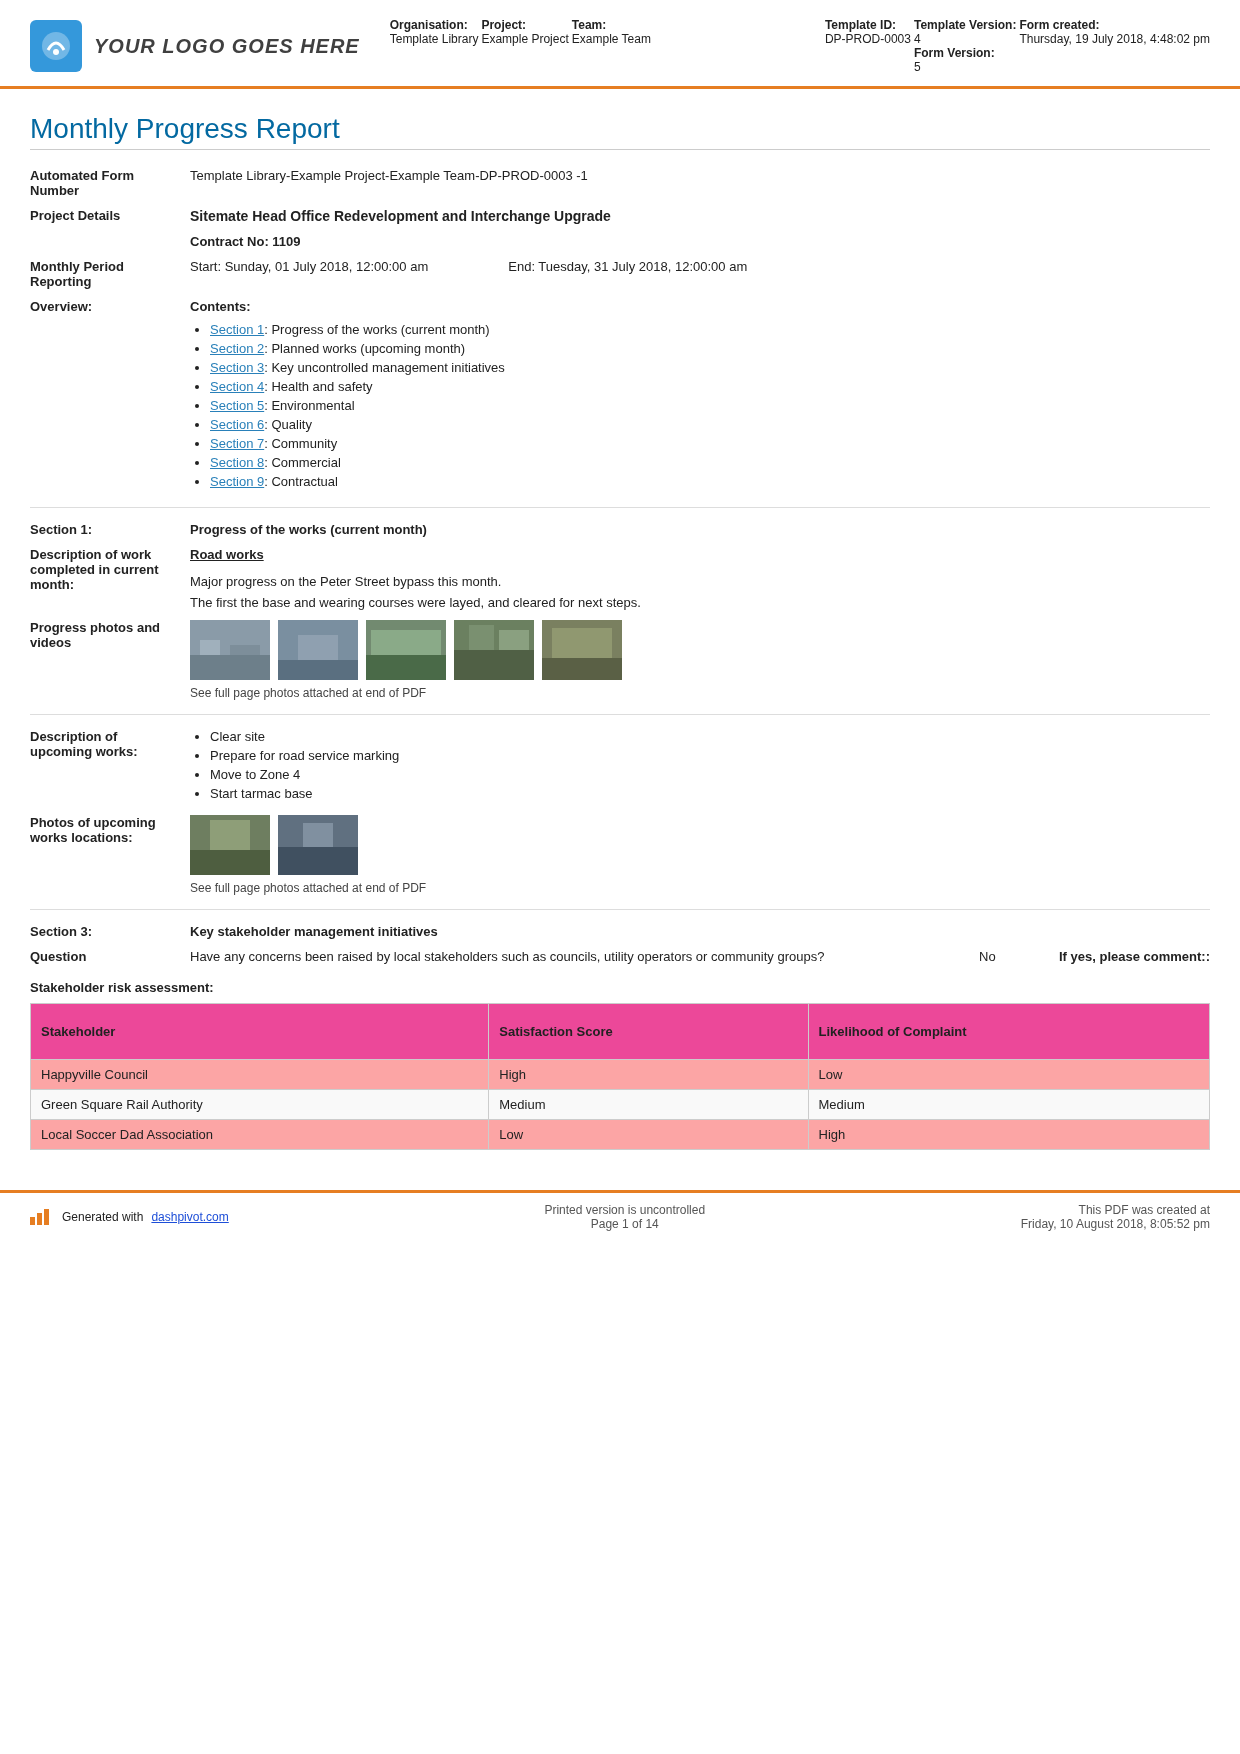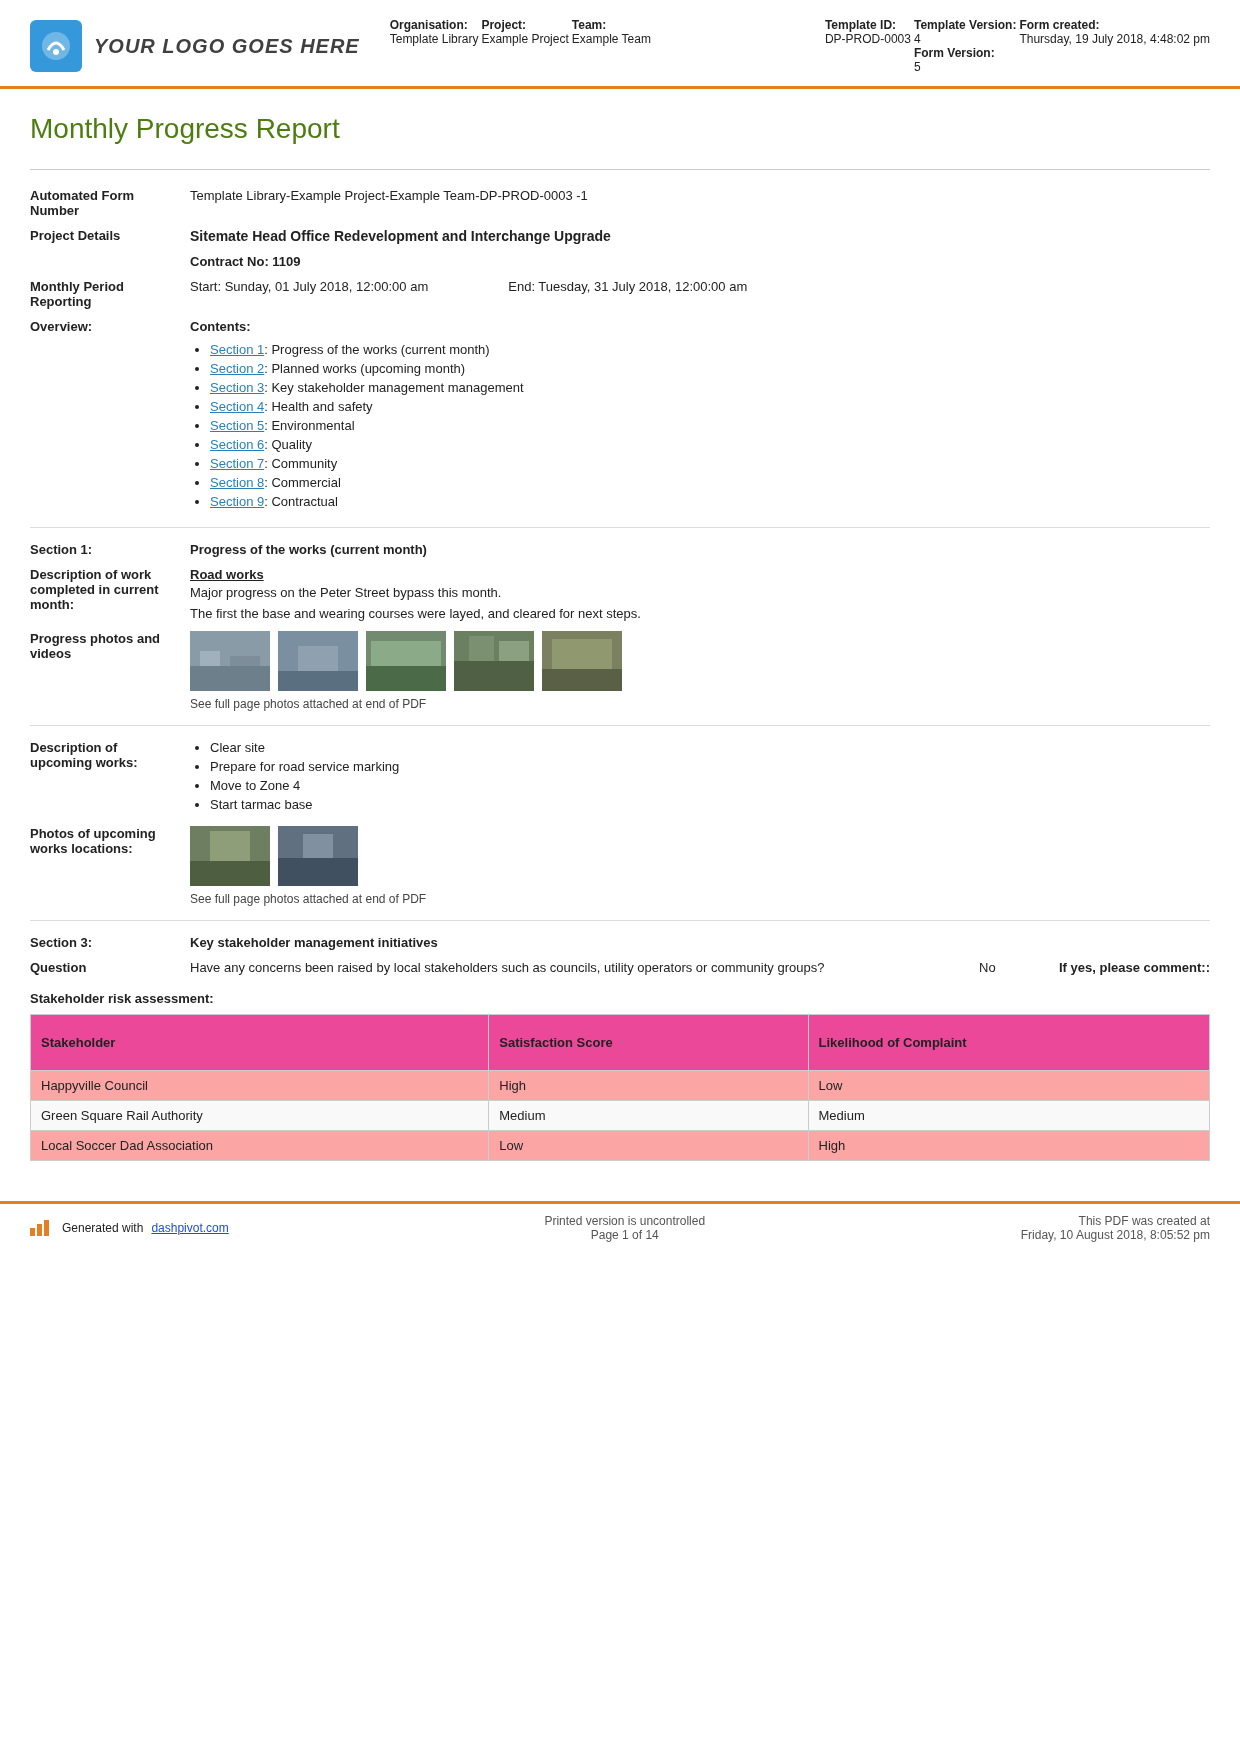--- a/index.html
+++ b/index.html
@@ -13,21 +13,21 @@
     .logo-text { font-size: 20px; font-weight: bold; color: #404040; font-style: italic; text-transform: uppercase; letter-spacing: 1px; }
     .header-meta { flex: 1; display: flex; justify-content: space-between; padding-left: 30px; }
     .header-meta-col { display: flex; flex-direction: row; gap: 3px; font-size: 12px; }
     .header-meta-col span { display: block; }
     .header-meta-col .label { font-weight: bold; }
 
     
     .main { padding: 24px 30px 20px 30px; }
 
     
-    .report-title { font-size: 28px; font-weight: normal; margin-bottom: 18px; color: #4d7c0f; border-bottom: 1px solid #ccc; padding-bottom: 24px; }
+    .report-title { font-size: 28px; font-weight: normal; margin-bottom: 18px; color: #0369a1; border-bottom: 1px solid #ccc; padding-bottom: 4px; }
 
     
     .field-row { display: flex; margin-bottom: 10px; }
     .field-label { font-weight: bold; min-width: 160px; max-width: 160px; font-size: 13px; padding-right: 10px; }
     .field-value { flex: 1; font-size: 13px; }
     .field-value ul { margin-left: 20px; }
     .field-value ul li { margin-bottom: 4px; list-style-type: disc; }
     .field-value ul li a { color: #2980b9; text-decoration: underline; }
 
     .section-heading { font-weight: bold; font-size: 13px; }
@@ -162,21 +162,21 @@
     </div>
   </div>
 
   <div class="field-row">
     <div class="field-label">Overview:</div>
     <div class="field-value">
       <div style="font-weight:bold; margin-bottom:8px;">Contents:</div>
       <ul>
         <li><a href="#">Section 1</a><span>: Progress of the works (current month)</span></li>
         <li><a href="#">Section 2</a><span>: Planned works (upcoming month)</span></li>
-        <li><a href="#">Section 3</a><span>: Key stakeholder management management</span></li>
+        <li><a href="#">Section 3</a><span>: Key uncontrolled management initiatives</span></li>
         <li><a href="#">Section 4</a><span>: Health and safety</span></li>
         <li><a href="#">Section 5</a><span>: Environmental</span></li>
         <li><a href="#">Section 6</a><span>: Quality</span></li>
         <li><a href="#">Section 7</a><span>: Community</span></li>
         <li><a href="#">Section 8</a><span>: Commercial</span></li>
         <li><a href="#">Section 9</a><span>: Contractual</span></li>
       </ul>
     </div>
   </div>
 
@@ -185,21 +185,21 @@
   <div class="field-row">
     <div class="field-label section-num">Section 1:</div>
     <div class="field-value">
       <span class="section-heading">Progress of the works (current month)</span>
     </div>
   </div>
 
   <div class="field-row">
     <div class="field-label">Description of work completed in current month:</div>
     <div class="field-value">
-      <div style="font-weight:bold; text-decoration:underline; margin-bottom:3px;">Road works</div>
+      <div style="font-weight:bold; text-decoration:underline; margin-bottom:12px;">Road works</div>
       <div style="margin-bottom:6px;">Major progress on the Peter Street bypass this month.</div>
       <div>The first the base and wearing courses were layed, and cleared for next steps.</div>
     </div>
   </div>
 
   <div class="field-row">
     <div class="field-label">Progress photos and videos</div>
     <div class="field-value">
       <div class="photos-row">
         <div class="photo-thumb ph1">

